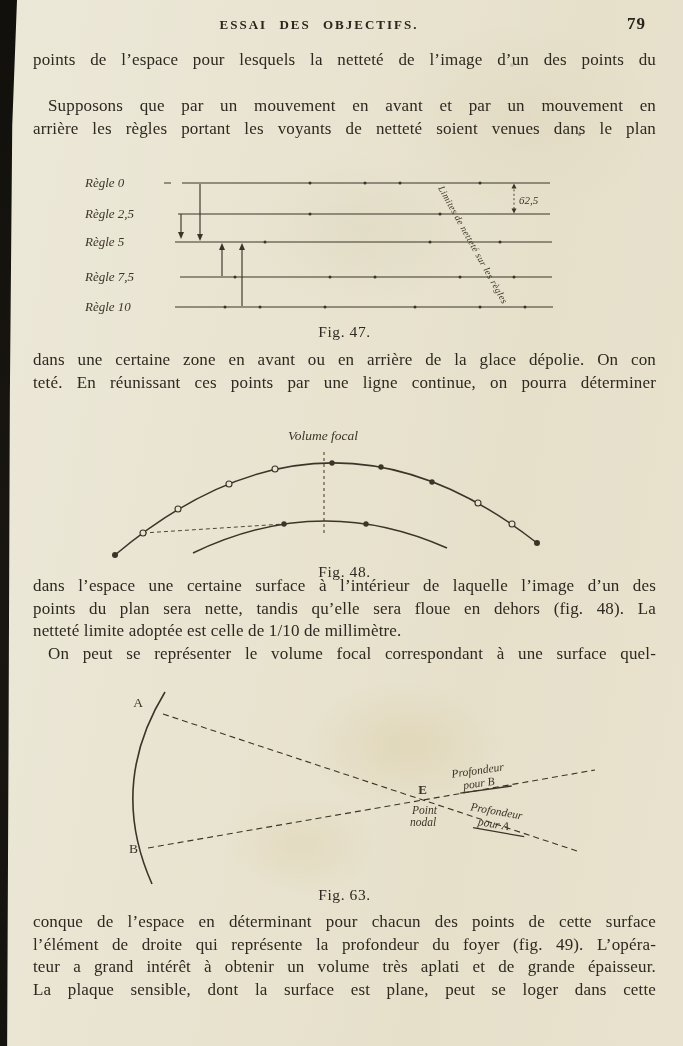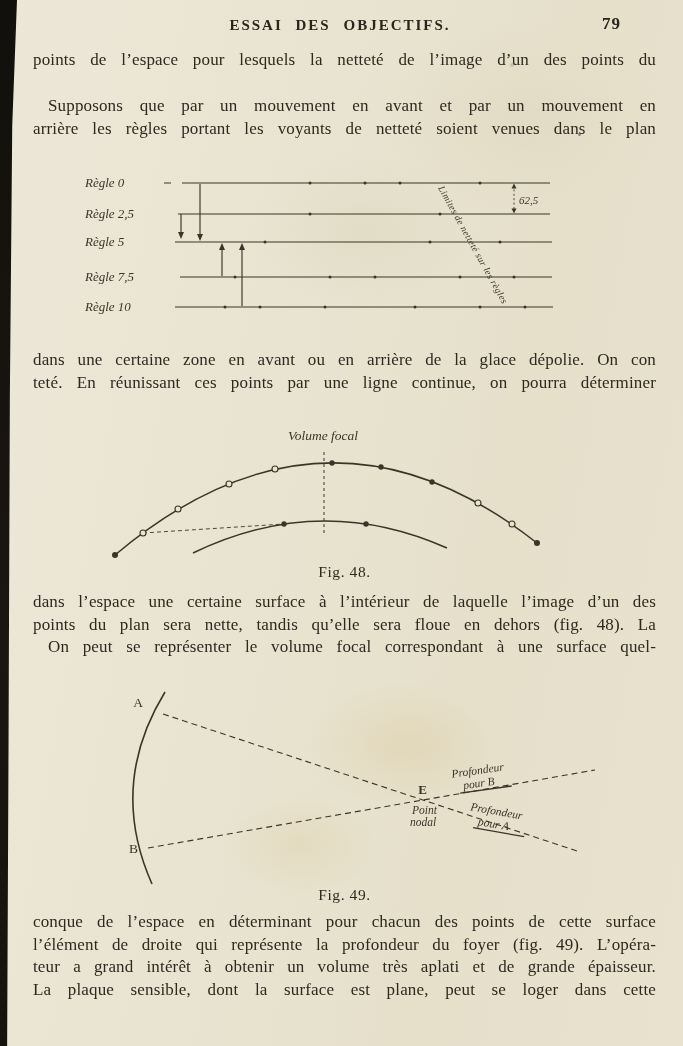--- a/index.html
+++ b/index.html
@@ -14,26 +14,26 @@
       radial-gradient(200px 140px at 520px 120px, rgba(170,140,90,0.07), rgba(170,140,90,0) 70%),
       linear-gradient(100deg,#ece8d8 0%, #e9e4d1 38%, #e6e0cb 68%, #e9e2ce 100%);
   }
   .edge-strip{
     position:absolute;left:0;top:0;width:17px;height:1046px;
     background:linear-gradient(180deg,#12100c 0%,#1a1712 60%,#15130e 100%);
     clip-path:polygon(0 0,100% 0,72% 12%,58% 38%,50% 72%,42% 100%,0 100%);
     box-shadow:4px 0 9px rgba(70,58,35,.4);
   }
   .hdr-title{
-    position:absolute;top:17px;left:25px;width:630px;text-align:center;
-    font-weight:bold;font-size:15px;letter-spacing:2px;word-spacing:7px;color:#2a251b;
+    position:absolute;top:17px;left:4px;width:630px;text-align:center;
+    font-weight:bold;font-size:13px;letter-spacing:2px;word-spacing:7px;color:#2a251b;
   }
   .hdr-page{
     position:absolute;top:14px;left:602px;width:44px;
-    font-weight:bold;font-size:17px;letter-spacing:1px;color:#2a251b;
+    font-weight:bold;font-size:17px;letter-spacing:1px;color:#2a251b;text-align:right;
   }
   .para{position:absolute;left:33px;width:623px;}
   .pl{
     height:22.6px;overflow:hidden;font-size:17px;letter-spacing:0.15px;
     text-align:justify;text-align-last:justify;
   }
   .pl.last{text-align-last:left;}
   .pl.ind{text-indent:15px;}
   .caption{
     position:absolute;left:33px;width:623px;text-align:center;
@@ -109,20 +109,21 @@
     <g fill="#3b3428" class="fig-lbl" font-size="13">
       <text x="25" y="19">Règle 0</text>
       <text x="25" y="50">Règle 2,5</text>
       <text x="25" y="78">Règle 5</text>
       <text x="25" y="113">Règle 7,5</text>
       <text x="25" y="143">Règle 10</text>
       <text x="459" y="36" font-size="11">62,5</text>
       <text transform="translate(378,20) rotate(61)" font-size="9.5" letter-spacing="0.4">Limites de netteté sur les règles</text>
     </g>
   </svg>
+  <div class="caption" style="top:323px;">Fig. 47.</div>
 
   <div class="para" style="top:350px;">
     <div class="pl">dans une certaine zone en avant ou en arrière de la glace dépolie. On con</div>
     <div class="pl">teté. En réunissant ces points par une ligne continue, on pourra déterminer</div>
   </div>
 
   <svg class="figsvg" style="left:100px;top:426px;" width="460" height="136" viewBox="0 0 460 136">
     <g stroke="#3b3428" fill="none">
       <path d="M224,26 V109" stroke-width="1" stroke-dasharray="3,3"></path>
       <path d="M15,129 Q226,-49 437,117" stroke-width="1.5"></path>
@@ -143,23 +144,24 @@
         <circle cx="281" cy="41" r="2.7"></circle>
       <circle cx="332" cy="56" r="2.7"></circle>
         <circle cx="437" cy="117" r="3"></circle>
       <circle cx="184" cy="98" r="2.7"></circle>
         <circle cx="266" cy="98" r="2.7"></circle>
     </g>
     <text x="223" y="14" text-anchor="middle" class="fig-lbl" font-size="13.5" fill="#3b3428">Volume focal</text>
   </svg>
   <div class="caption" style="top:563px;">Fig. 48.</div>
 
-  <div class="para" style="top:592px;">
+  <div class="para" style="top:576px;">
     <div class="pl">dans l’espace une certaine surface à l’intérieur de laquelle l’image d’un des</div>
     <div class="pl">points du plan sera nette, tandis qu’elle sera floue en dehors (fig. 48). La</div>
+    <div class="pl last">netteté limite adoptée est celle de 1/10 de millimètre.</div>
     <div class="pl ind">On peut se représenter le volume focal correspondant à une surface quel-</div>
   </div>
 
   <svg class="figsvg" style="left:80px;top:692px;" width="530" height="192" viewBox="0 0 530 192">
     <g stroke="#3b3428" fill="none">
       <path d="M85,0 Q28,93 72,192" stroke-width="1.6"></path>
       <path d="M83,22 L497,159" stroke-width="1.1" stroke-dasharray="6,4"></path>
       <path d="M68,156 L515,78" stroke-width="1.1" stroke-dasharray="6,4"></path>
     </g>
     <g fill="#3b3428">
@@ -173,21 +175,21 @@
         <text x="12" y="13" class="fig-lbl" font-size="11.5">pour B</text>
         <path d="M8,16.5 H60" stroke="#3b3428" stroke-width="1.3" fill="none"></path>
       </g>
       <g transform="translate(388,118) rotate(10)">
         <text x="2" y="0" class="fig-lbl" font-size="11.5">Profondeur</text>
         <text x="12" y="13" class="fig-lbl" font-size="11.5">pour A</text>
         <path d="M8,16.5 H60" stroke="#3b3428" stroke-width="1.3" fill="none"></path>
       </g>
     </g>
   </svg>
-  <div class="caption" style="top:886px;">Fig. 49.</div>
+  <div class="caption" style="top:886px;">Fig. 63.</div>
 
   <div class="para" style="top:912px;">
     <div class="pl">conque de l’espace en déterminant pour chacun des points de cette surface</div>
     <div class="pl">l’élément de droite qui représente la profondeur du foyer (fig. 49). L’opéra-</div>
     <div class="pl">teur a grand intérêt à obtenir un volume très aplati et de grande épaisseur.</div>
     <div class="pl">La plaque sensible, dont la surface est plane, peut se loger dans cette</div>
   </div>
 
 </div>
 

